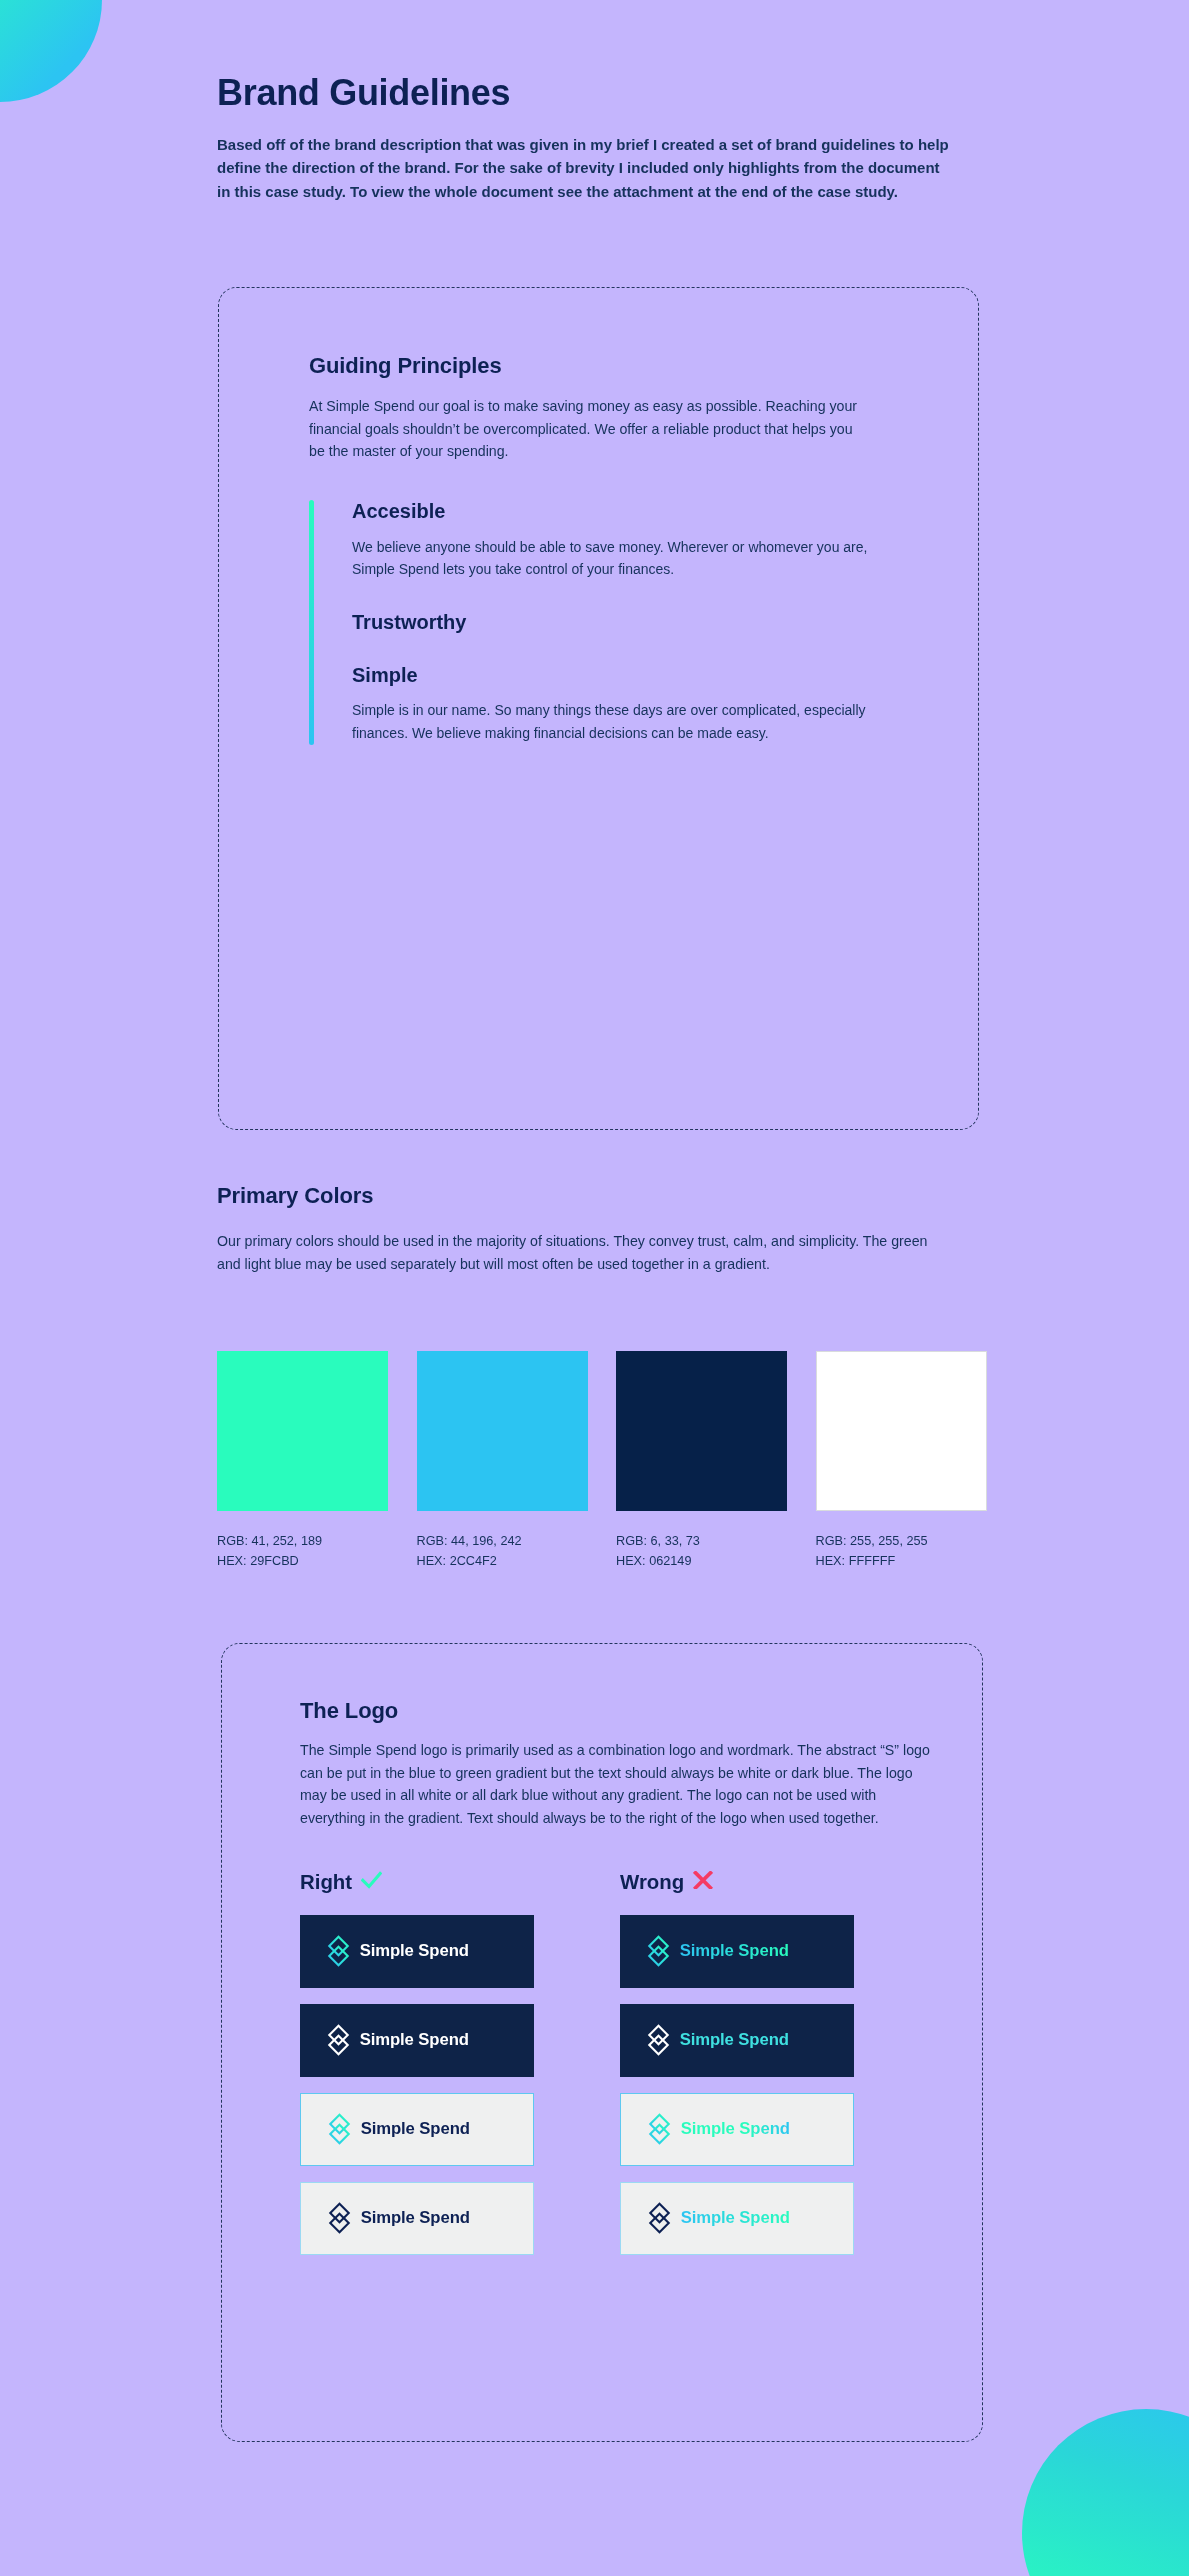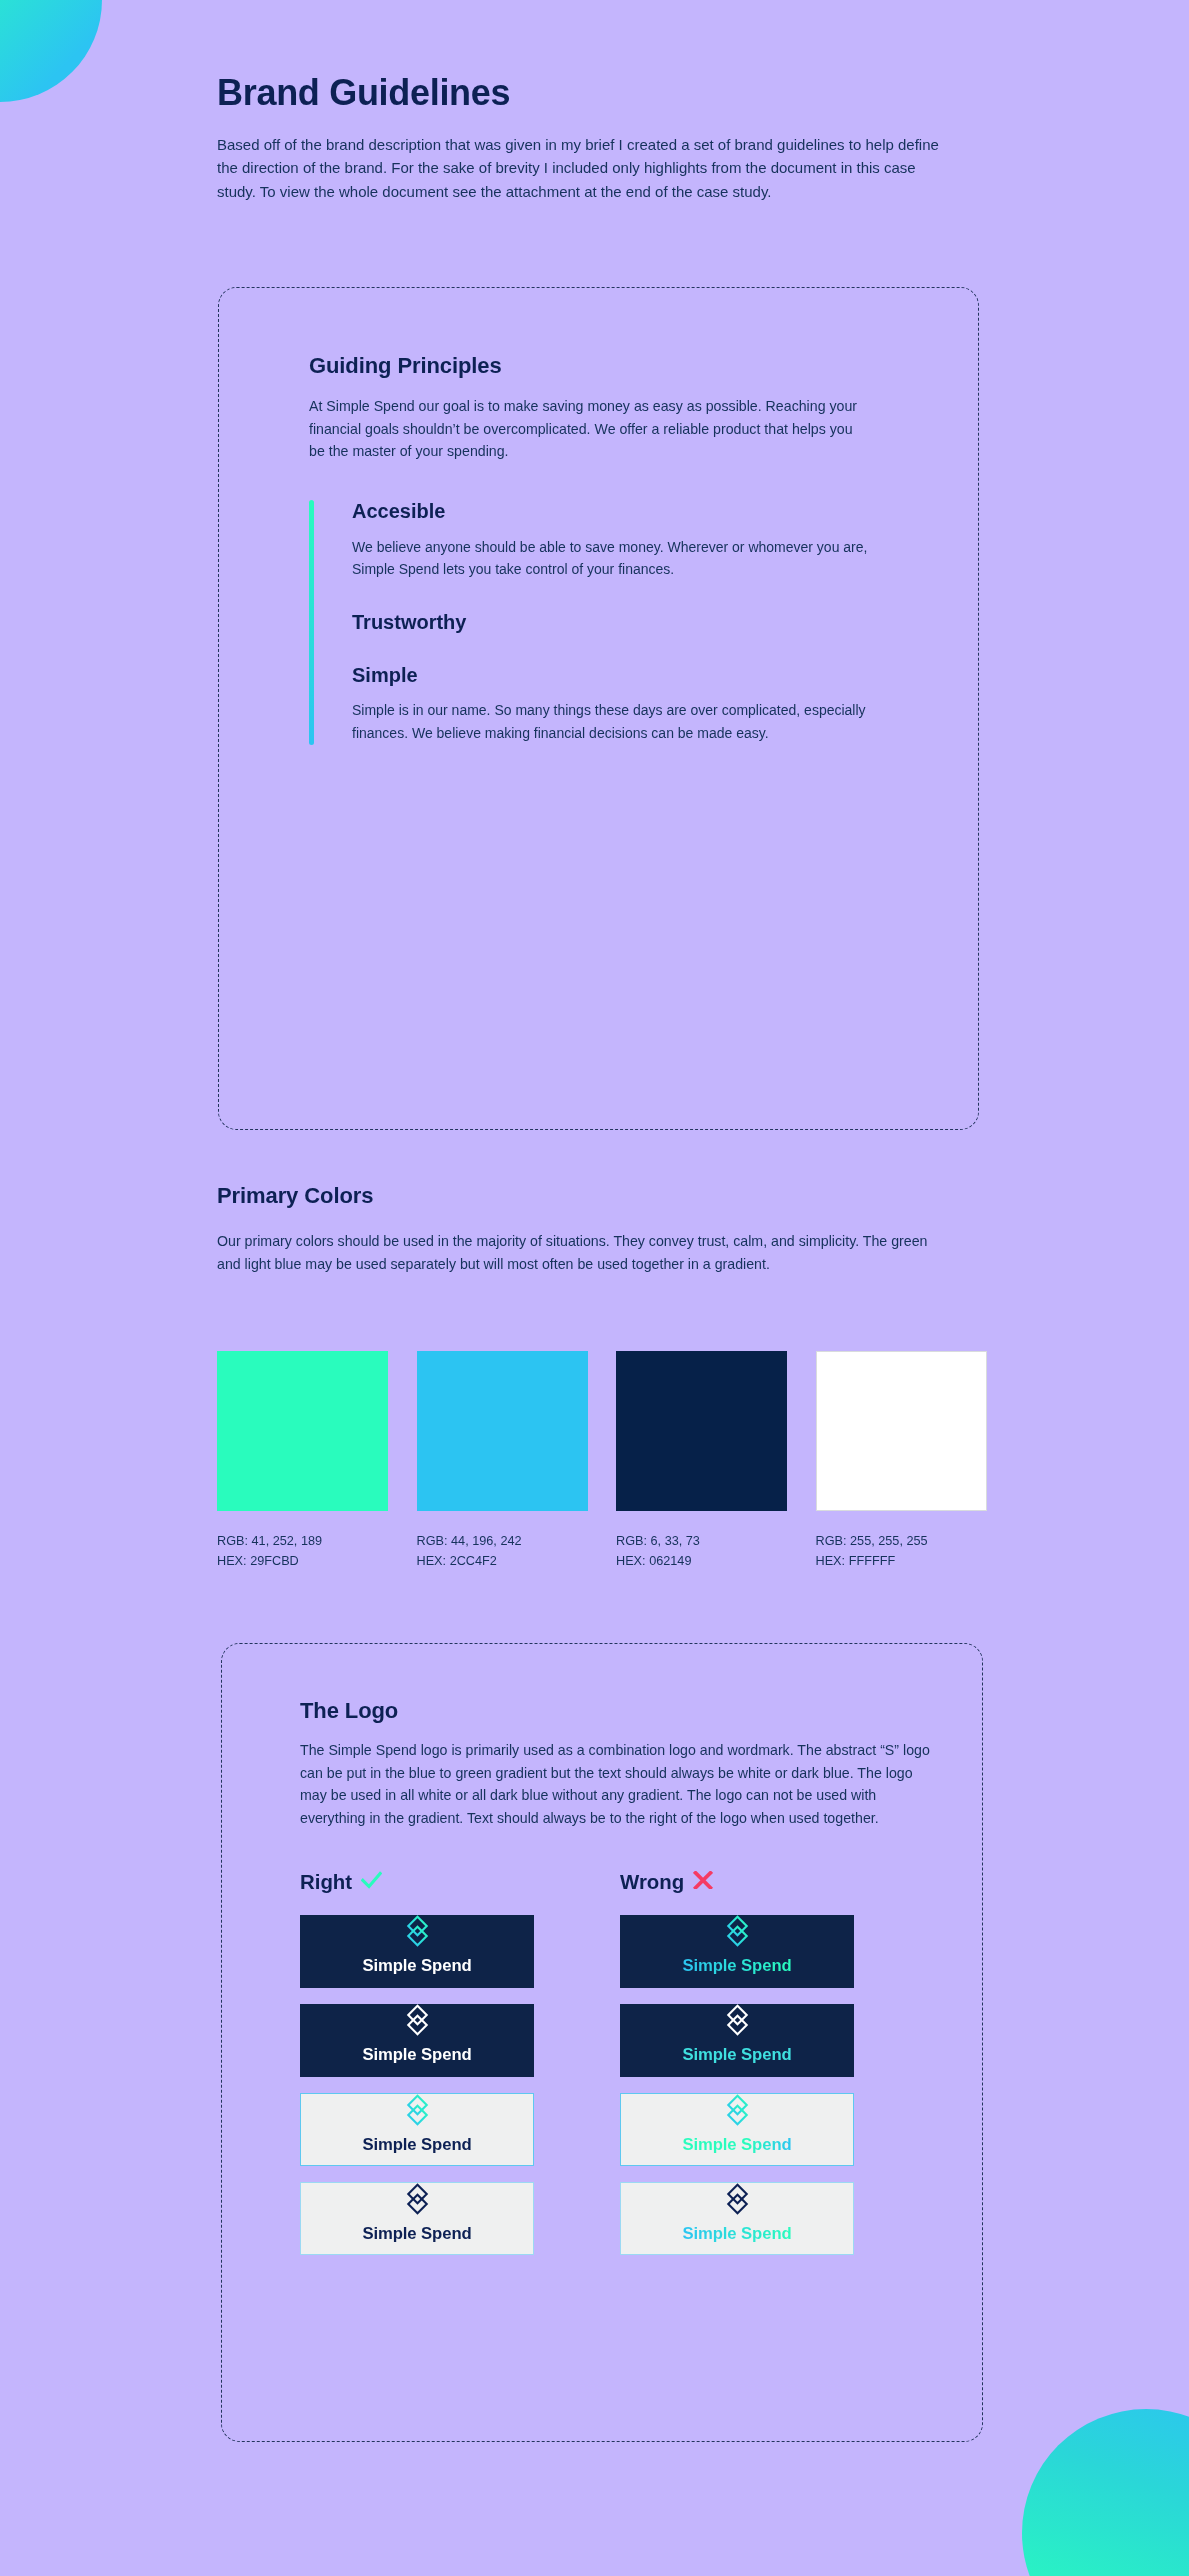--- a/index.html
+++ b/index.html
@@ -48,21 +48,21 @@
     color: #0d2154;
     letter-spacing: -0.3px;
     line-height: 1.1;
   }
   p.intro {
     margin-top: 20px;
     font-size: 15px;
     line-height: 1.57;
     color: #16325c;
     max-width: 737px;
-    font-weight: 400;
+    font-weight: 700;
   }
 
   
   .dashed-card {
     position: absolute;
     border: 1.2px dashed #23355e;
     border-radius: 18.6px;
   }
 
   h2.section-title {
@@ -158,22 +158,22 @@
     margin-bottom: 21px;
   }
   .mark-check, .mark-x { display: block; }
 
   .logo-card {
     width: 234px;
     height: 73px;
     margin-bottom: 16px;
     display: flex;
     align-items: center;
+    padding-left: 26px;
     gap: 8.7px;
-    flex-direction: column;
   }
   .logo-card.dark { background: #0e2348; }
   .logo-card.light {
     background: #eff0f0;
     border: 0.6px solid #5ec8f0;
   }
   .logo-card.light.pale { border-color: #9bd9f3; }
 
   .logo-mark { width: 25px; height: 32px; flex: 0 0 auto; }
   .logo-text {

